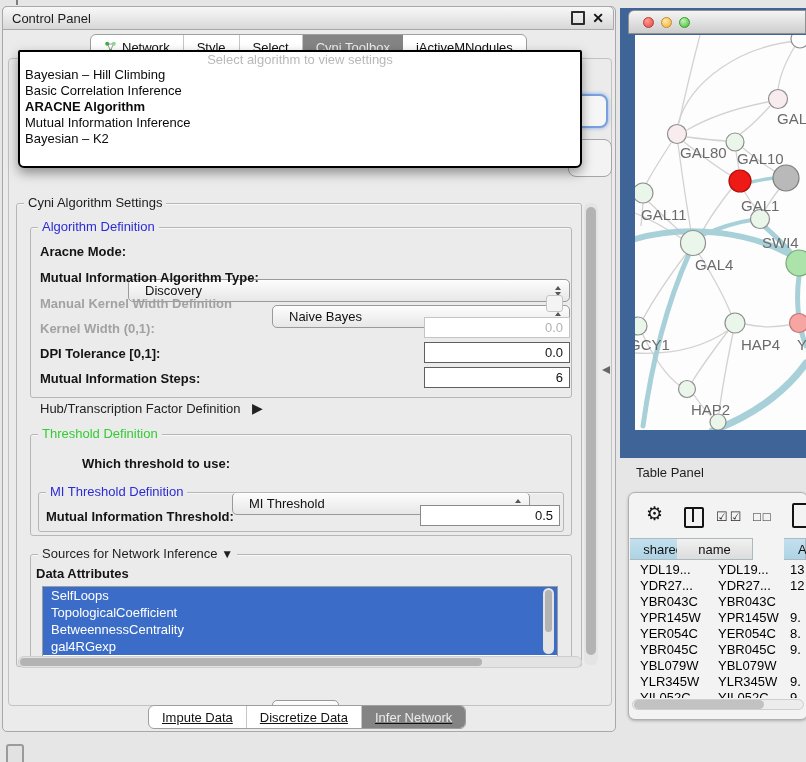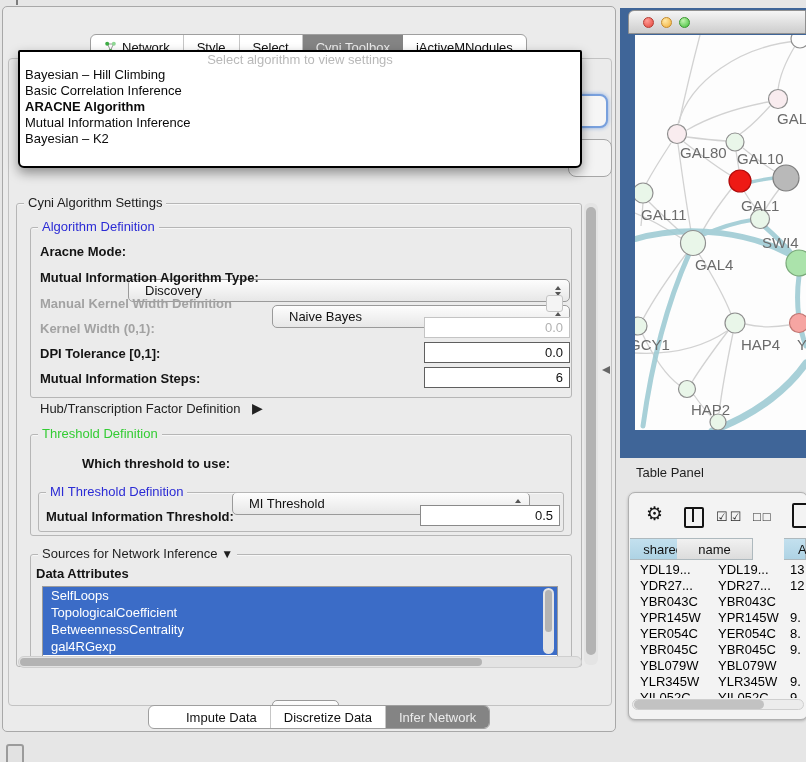--- a/index.html
+++ b/index.html
@@ -8,21 +8,21 @@
 
   
   .cp-win{left:2px;top:6px;width:612px;height:724px;background:#ebebeb;border:1px solid #a8a8a8;border-radius:5px;}
   .cp-titlebar{left:2px;top:6px;width:612px;height:24px;background:linear-gradient(#f8f8f8,#d8d8d8);border:1px solid #a8a8a8;border-radius:5px 5px 0 0;box-sizing:border-box;display:flex;align-items:center;padding:0 9px;color:#1b1b1b;}
   .cp-title{flex:0 0 auto;}
   .tb-icons{margin-left:auto;display:flex;align-items:center;gap:7px;}
   .float-ico{width:10px;height:10px;border:2px solid #2c2c2c;border-radius:1px;}
   .close-ico{font-weight:bold;font-size:14px;color:#111;line-height:1;}
 
   
-  .tabbar{left:90px;top:34px;height:24px;display:flex;background:#ffffff;border:1px solid #9f9f9f;border-radius:6px;overflow:hidden;align-items:stretch;}
+  .tabbar{left:90px;top:34px;height:24px;display:flex;background:#ffffff;border:1px solid #9f9f9f;border-radius:6px;overflow:hidden;align-items:stretch;text-decoration:underline;}
   .tab{display:flex;align-items:center;gap:5px;padding:0 13px;border-right:1px solid #c6c6c6;color:#111;white-space:nowrap;}
   .tab:last-child{border-right:none;}
   .tab.selected{background:#848484;color:#ececec;border-right:none;}
 
   
   .outerpanel{left:8px;top:58px;width:602px;height:646px;border:1px solid #c2c2c2;border-radius:4px;background:#ebebeb;}
 
   
   .grp{border:1px solid #b6b6b6;border-radius:3px;box-shadow:inset 0 1px 0 rgba(255,255,255,.6);}
   .grp-title{background:#ebebeb;padding:0 4px;line-height:14px;white-space:nowrap;}
@@ -89,20 +89,27 @@
   .net-lbl{fill:#6b6b6b;font-family:"Liberation Sans",sans-serif;font-size:15px;}
 </style>
 </head>
 <body>
 
 <div id="screen">
 
   <div class="abs top-tick"></div>
 
   <div class="abs cp-win"></div>
+  <div class="abs cp-titlebar">
+    <span class="cp-title">Control Panel</span>
+    <span class="tb-icons">
+      <span class="float-ico"></span>
+      <span class="close-ico">✕</span>
+    </span>
+  </div>
 
   <div class="abs tabbar">
     <div class="tab">
       <svg width="13" height="13" viewBox="0 0 13 13">
         <path d="M3.5 3 L9.5 3 M3.5 3 L6.5 9.5 M9.5 3 L6.5 9.5" stroke="#9a9a9a" stroke-width="1"></path>
         <circle cx="3.2" cy="2.8" r="2" fill="#3fae46"></circle>
         <circle cx="9.8" cy="2.8" r="2" fill="#8fd894"></circle>
         <circle cx="6.5" cy="10" r="2" fill="#3fae46"></circle>
       </svg>
       <span>Network</span>
@@ -202,21 +209,21 @@
     <div class="litem">gal4RGexp</div>
   </div>
   <div class="abs sb-v-track" style="left:543px;top:588px;width:11px;height:66px;"></div>
   <div class="abs sb-thumb" style="left:545px;top:590px;width:7px;height:42px;"></div>
 
   <div class="abs sb-h-track" style="left:18px;top:656px;width:564px;height:12px;"></div>
   <div class="abs sb-thumb" style="left:20px;top:658px;width:462px;height:8px;"></div>
 
   <div class="abs btn" style="left:272px;top:673px;width:65px;height:22px;margin-top:27px;">Apply</div>
 
-  <div class="abs tabbar" style="left:148px;top:705px;height:22px;padding-left:24px;">
+  <div class="abs tabbar" style="left:148px;top:705px;height:22px;">
     <div class="tab">
         <span>Impute Data</span>
       </div>
     <div class="tab">
         <span>Discretize Data</span>
       </div>
     <div class="tab selected">
         <span>Infer Network</span>
       </div>
   </div>

